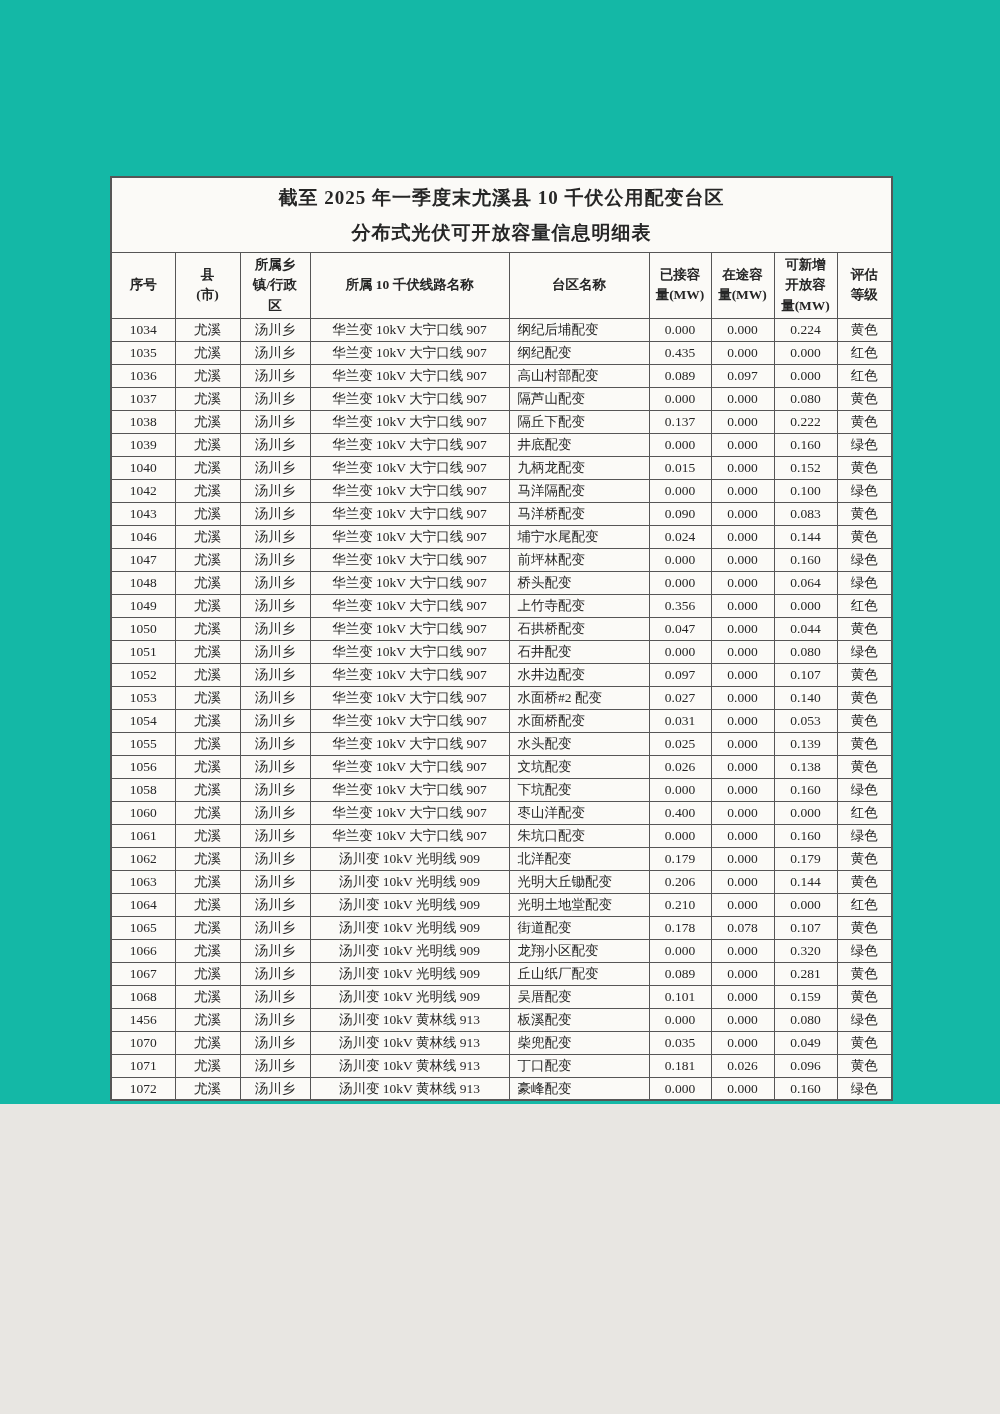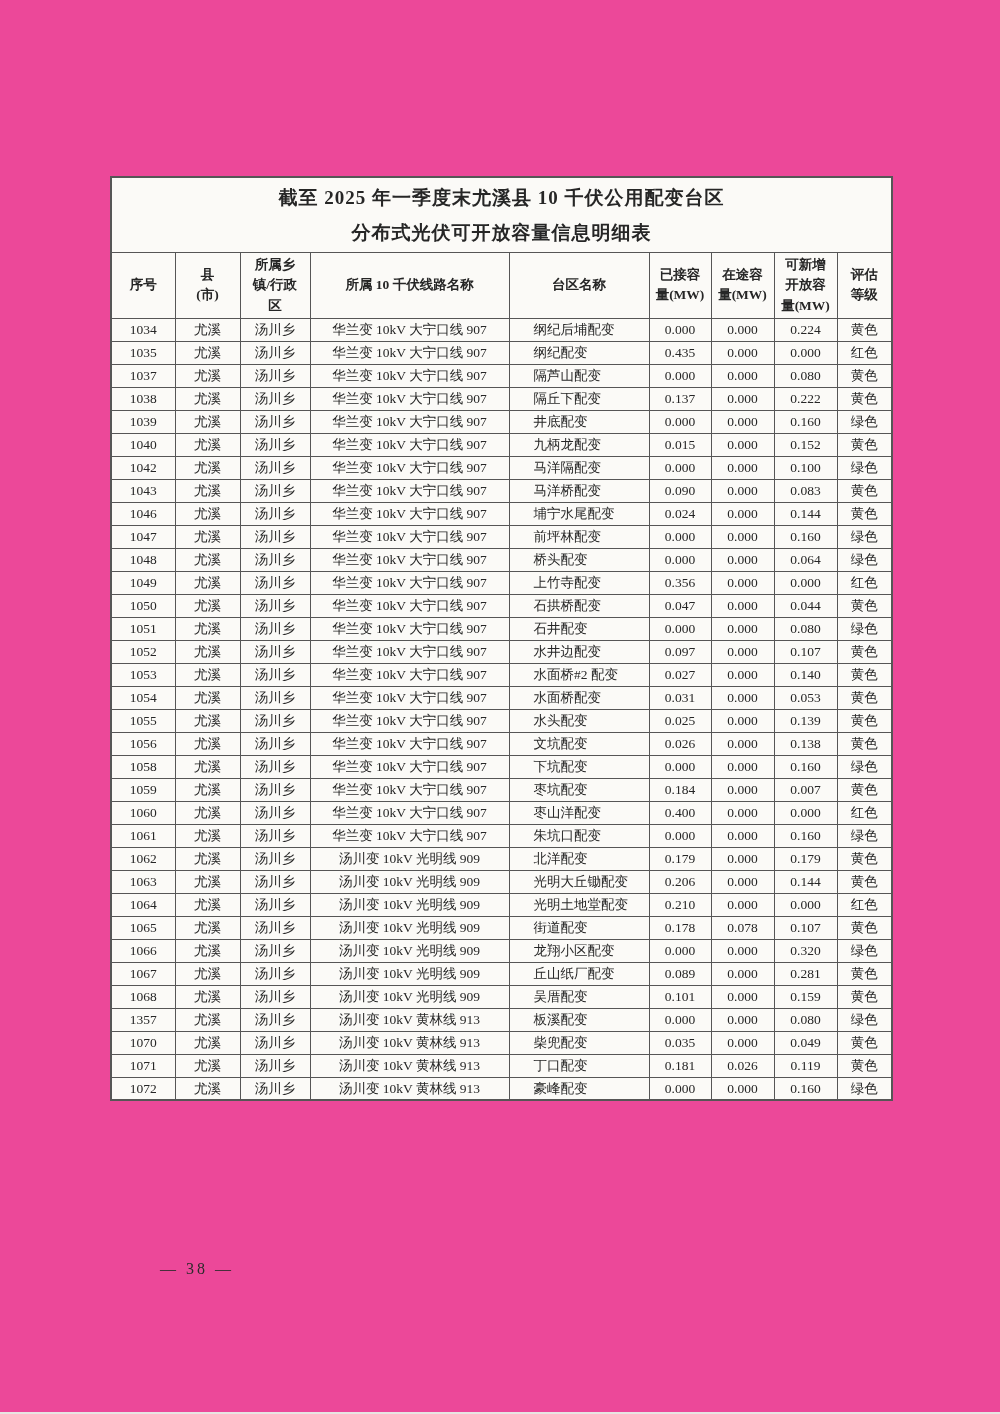--- a/index.html
+++ b/index.html
@@ -1,22 +1,22 @@
 <!DOCTYPE html>
 <html><head>
 <meta charset="utf-8">
 <style>
   * { margin: 0; padding: 0; box-sizing: border-box; }
   html, body { background: #e8e6e2; }
   .sheet {
     position: relative;
     width: 1000px;
-    height: 1412px;
+    height: 1104px;
     margin: 0 auto;
-    background: #ec4899;
+    background: #14b8a6;
     font-family: "Liberation Serif", "DejaVu Serif", serif;
     color: #262626;
     overflow: hidden;
   }
   table.cap-table {
     position: absolute;
     left: 110px;
     top: 176px;
     width: 781px;
     border-collapse: collapse;
@@ -51,21 +51,21 @@
     height: 23px;
     font-size: 13.5px;
     text-align: center;
     vertical-align: middle;
     padding: 0 2px;
     overflow: hidden;
     white-space: nowrap;
   }
   tbody.data-body td.col-4 {
     text-align: left;
-    padding-left: 24px;
+    padding-left: 8px;
   }
   .page-footer {
     position: absolute;
     left: 160px;
     top: 1260px;
     font-size: 16px;
     letter-spacing: 3px;
     color: #2b2b2b;
   }
 </style>
@@ -130,20 +130,31 @@
           <td class="col-1">尤溪</td>
           <td class="col-2">汤川乡</td>
           <td class="col-3">华兰变 10kV 大宁口线 907</td>
           <td class="col-4">纲纪配变</td>
           <td class="col-5">0.435</td>
           <td class="col-6">0.000</td>
           <td class="col-7">0.000</td>
           <td class="col-8">红色</td>
         </tr>
         <tr>
+          <td class="col-0">1036</td>
+          <td class="col-1">尤溪</td>
+          <td class="col-2">汤川乡</td>
+          <td class="col-3">华兰变 10kV 大宁口线 907</td>
+          <td class="col-4">高山村部配变</td>
+          <td class="col-5">0.089</td>
+          <td class="col-6">0.097</td>
+          <td class="col-7">0.000</td>
+          <td class="col-8">红色</td>
+        </tr>
+        <tr>
           <td class="col-0">1037</td>
           <td class="col-1">尤溪</td>
           <td class="col-2">汤川乡</td>
           <td class="col-3">华兰变 10kV 大宁口线 907</td>
           <td class="col-4">隔芦山配变</td>
           <td class="col-5">0.000</td>
           <td class="col-6">0.000</td>
           <td class="col-7">0.080</td>
           <td class="col-8">黄色</td>
         </tr>
@@ -326,31 +337,20 @@
         <tr>
           <td class="col-0">1058</td>
           <td class="col-1">尤溪</td>
           <td class="col-2">汤川乡</td>
           <td class="col-3">华兰变 10kV 大宁口线 907</td>
           <td class="col-4">下坑配变</td>
           <td class="col-5">0.000</td>
           <td class="col-6">0.000</td>
           <td class="col-7">0.160</td>
           <td class="col-8">绿色</td>
-        </tr>
-        <tr>
-          <td class="col-0">1059</td>
-          <td class="col-1">尤溪</td>
-          <td class="col-2">汤川乡</td>
-          <td class="col-3">华兰变 10kV 大宁口线 907</td>
-          <td class="col-4">枣坑配变</td>
-          <td class="col-5">0.184</td>
-          <td class="col-6">0.000</td>
-          <td class="col-7">0.007</td>
-          <td class="col-8">黄色</td>
         </tr>
         <tr>
           <td class="col-0">1060</td>
           <td class="col-1">尤溪</td>
           <td class="col-2">汤川乡</td>
           <td class="col-3">华兰变 10kV 大宁口线 907</td>
           <td class="col-4">枣山洋配变</td>
           <td class="col-5">0.400</td>
           <td class="col-6">0.000</td>
           <td class="col-7">0.000</td>
@@ -438,21 +438,21 @@
           <td class="col-1">尤溪</td>
           <td class="col-2">汤川乡</td>
           <td class="col-3">汤川变 10kV 光明线 909</td>
           <td class="col-4">吴厝配变</td>
           <td class="col-5">0.101</td>
           <td class="col-6">0.000</td>
           <td class="col-7">0.159</td>
           <td class="col-8">黄色</td>
         </tr>
         <tr>
-          <td class="col-0">1357</td>
+          <td class="col-0">1456</td>
           <td class="col-1">尤溪</td>
           <td class="col-2">汤川乡</td>
           <td class="col-3">汤川变 10kV 黄林线 913</td>
           <td class="col-4">板溪配变</td>
           <td class="col-5">0.000</td>
           <td class="col-6">0.000</td>
           <td class="col-7">0.080</td>
           <td class="col-8">绿色</td>
         </tr>
         <tr>
@@ -467,21 +467,21 @@
           <td class="col-8">黄色</td>
         </tr>
         <tr>
           <td class="col-0">1071</td>
           <td class="col-1">尤溪</td>
           <td class="col-2">汤川乡</td>
           <td class="col-3">汤川变 10kV 黄林线 913</td>
           <td class="col-4">丁口配变</td>
           <td class="col-5">0.181</td>
           <td class="col-6">0.026</td>
-          <td class="col-7">0.119</td>
+          <td class="col-7">0.096</td>
           <td class="col-8">黄色</td>
         </tr>
         <tr>
           <td class="col-0">1072</td>
           <td class="col-1">尤溪</td>
           <td class="col-2">汤川乡</td>
           <td class="col-3">汤川变 10kV 黄林线 913</td>
           <td class="col-4">豪峰配变</td>
           <td class="col-5">0.000</td>
           <td class="col-6">0.000</td>

